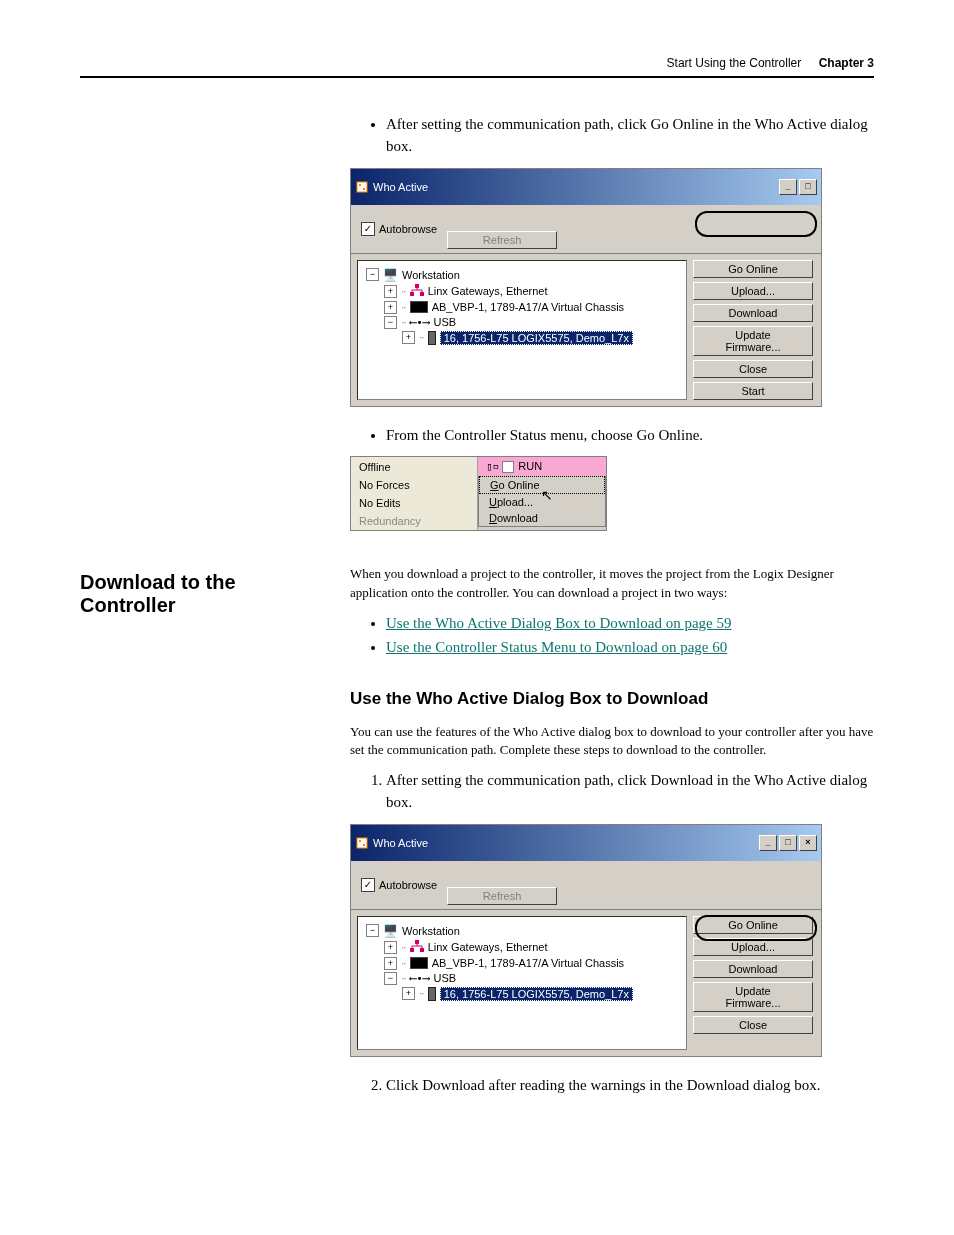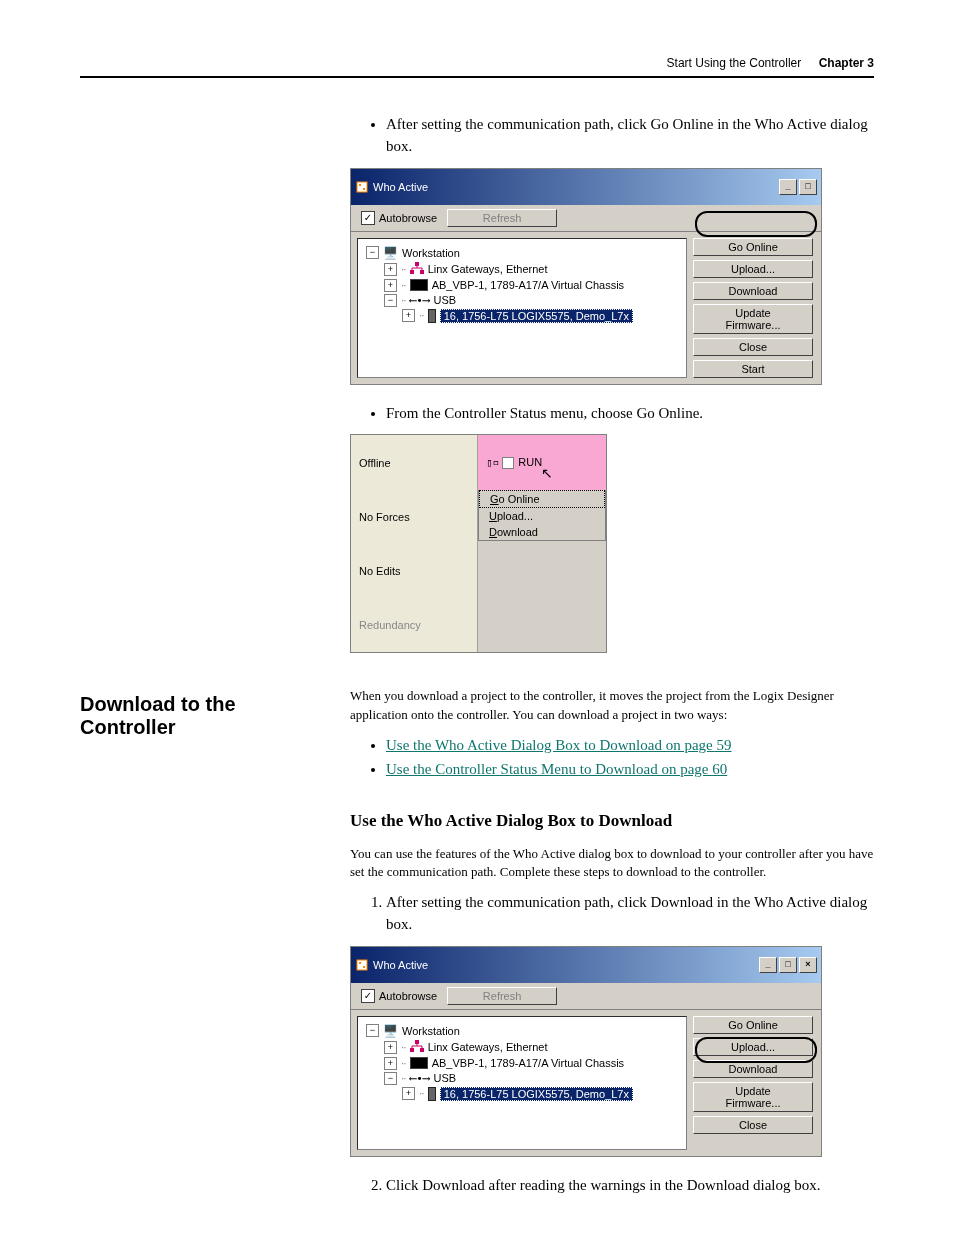--- a/index.html
+++ b/index.html
@@ -65,21 +65,21 @@
     left: -270px;
     top: 0;
     width: 240px;
     font-family: -apple-system, "Segoe UI", Arial, sans-serif;
     font-weight: 700;
     font-size: 20px;
     color: #000;
     margin-top: 6px;
   }
   .sub-heading {
-    font-family: Liberation Serif, serif;
+    font-family: Liberation Sans, sans-serif;
     font-weight: 700;
     font-size: 17px;
     margin: 30px 0 14px 0;
   }
   .footer {
     position: absolute;
     left: 80px;
     right: 80px;
     bottom: 26px;
     font-family: -apple-system, "Segoe UI", Arial, sans-serif;
@@ -138,21 +138,21 @@
   }
   .ui-btn {
     background:#d4d0c8;
     border:1px solid #fff;
     border-right-color:#404040;border-bottom-color:#404040;
     padding:2px 14px;
     font-size:11px;
     min-width:80px;
     text-align:center;
   }
-  .ui-btn.disabled { color:#808080; }
+  .ui-btn.disabled { color:#808080;margin-top:22px; }
   .ui-body { display:flex; }
   .ui-tree {
     flex:1;
     background:#fff;
     margin:6px;
     border:1px inset #808080;
     padding:6px 8px;
     min-height:120px;
   }
   .ui-sidebar {
@@ -190,21 +190,21 @@
   
   .status-shot {
     border:1px solid #808080;
     background:#d4d0c8;
     font-family: Tahoma, Arial, sans-serif;
     font-size:11px;
     width: 255px;
     margin: 6px 0 0 0;
   }
   .status-shot table { width:100%; border-collapse:collapse; }
-  .status-shot td { padding:21px 8px; }
+  .status-shot td { padding:3px 8px; }
   .status-left { width:110px; border-right:1px solid #a0a0a0; background:#ece9d8; }
   .status-right { background:#f9a8d4; }
   .menu-panel { background:#d4d0c8; border:1px solid #808080; border-top:none; }
   .menu-item { padding:2px 10px; }
   .menu-item.hl { border:1px dotted #000; }
   .underline-first::first-letter { text-decoration:underline; }
   .run-box { width:10px;height:10px;border:1px solid #808080;background:#fff;display:inline-block;vertical-align:middle;margin-right:4px; }
   .cursor {
     position:absolute; font-size:14px; color:#000;
   }

